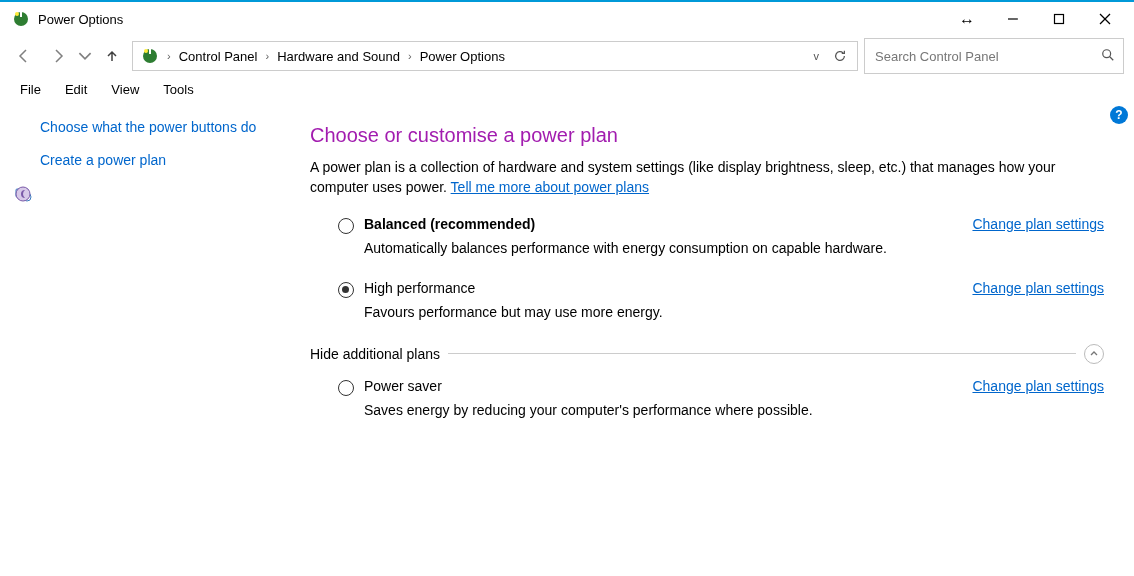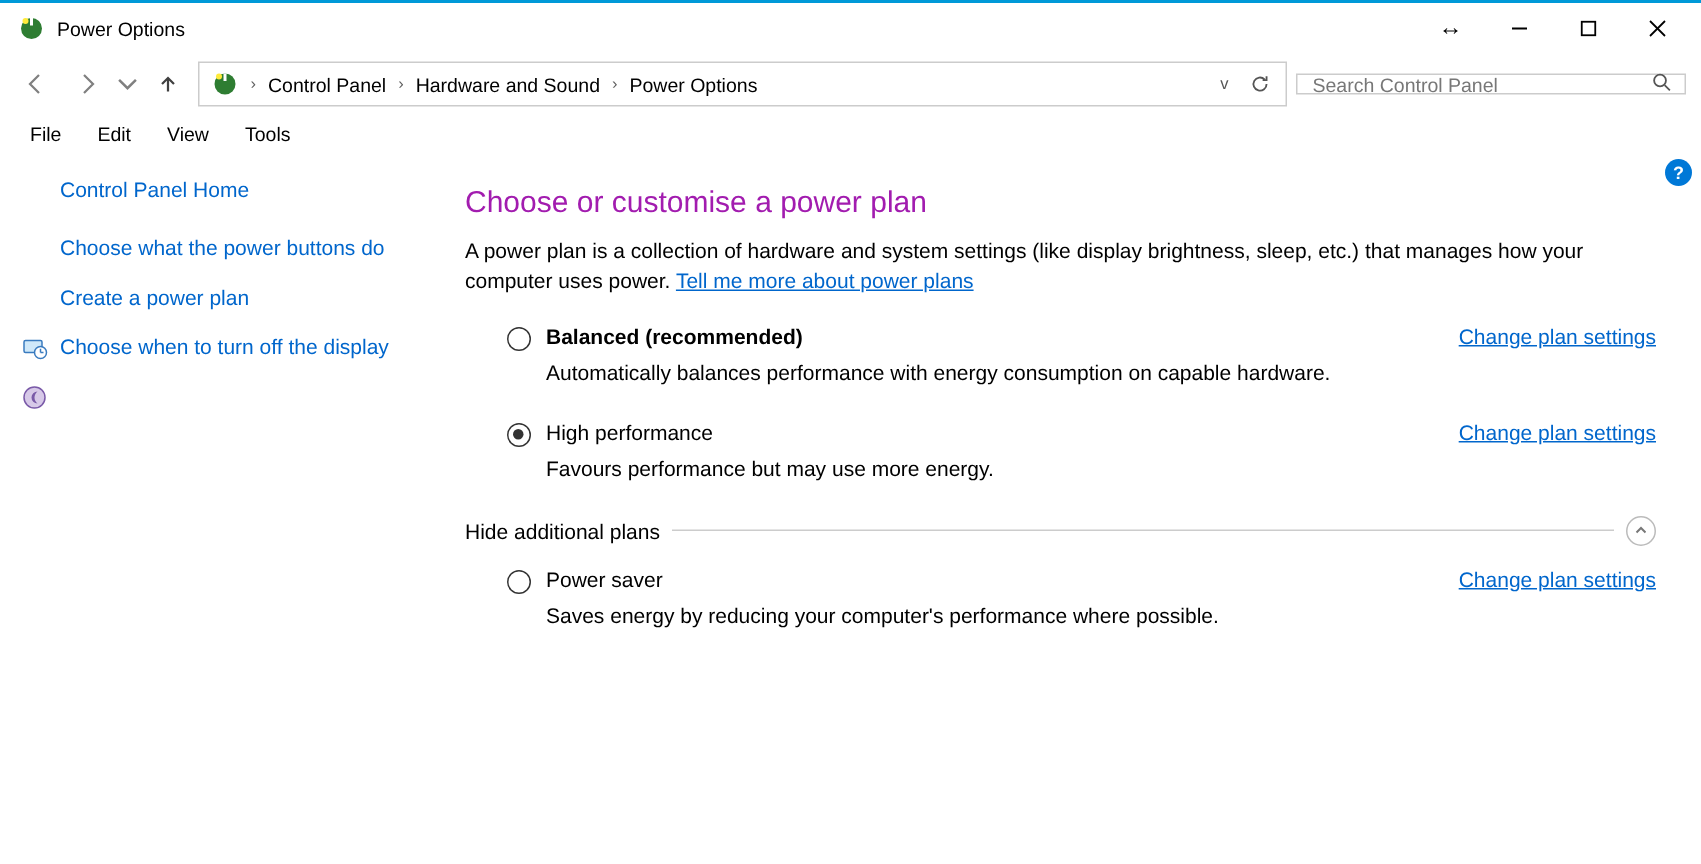--- a/index.html
+++ b/index.html
@@ -64,21 +64,21 @@
   }
   .bc-icon { width:18px; height:18px; margin: 0 4px; }
   .bc-seg { padding: 0 4px; font-size: 13px; white-space: nowrap; text-align: right; }
   .bc-sep { color: #606060; padding: 0 2px; font-size: 11px; }
   .bc-spacer { flex:1; }
   .bc-drop { color:#555; padding:0 6px; font-size:11px; }
   .refresh { width:26px; display:flex; align-items:center; justify-content:center; color:#555;}
 
   .searchbox {
     width: 260px;
-    height: 14px;
+    height: 36px;
     border: 1px solid #ccc;
     display: flex;
     align-items: center;
     padding: 0 8px;
     color: #777;
   }
   .searchbox input {
     border: none; outline: none; flex:1; font-size: 13px; color:#000; background:transparent;
   }
   .searchbox input::placeholder { color:#777; }
@@ -311,34 +311,32 @@
 <div class="menubar">
   <div class="menuitem">File</div>
   <div class="menuitem">Edit</div>
   <div class="menuitem">View</div>
   <div class="menuitem">Tools</div>
 </div>
 
 <div class="body">
 
   <div class="sidepane">
-    <div class="side-home">Control Panel Home</div>
 
     <div class="side-link">Choose what the power buttons do</div>
     <div class="side-link">Create a power plan</div>
     <div class="side-link">
       <span class="side-icon">
         <svg viewBox="0 0 18 18">
             <rect x="2" y="4" width="12" height="8" rx="1" fill="#cfe8f9" stroke="#3a7bbf"></rect>
             <circle cx="13" cy="12" r="4" fill="#fff" stroke="#3a7bbf"></circle>
             <line x1="13" y1="12" x2="13" y2="9.5" stroke="#3a7bbf"></line>
             <line x1="13" y1="12" x2="15" y2="12" stroke="#3a7bbf"></line>
           </svg>
       </span>
-      <span>Choose when to turn off the display</span>
     </div>
     <div class="side-link">
       <span class="side-icon">
         <svg viewBox="0 0 18 18">
             <circle cx="9" cy="9" r="7" fill="#d7c9e8" stroke="#7a5aa8"></circle>
             <path d="M11 5a4 4 0 1 0 0 8 5 5 0 0 1 0-8z" fill="#7a5aa8"></path>
           </svg>
       </span>
     </div>
   </div>

